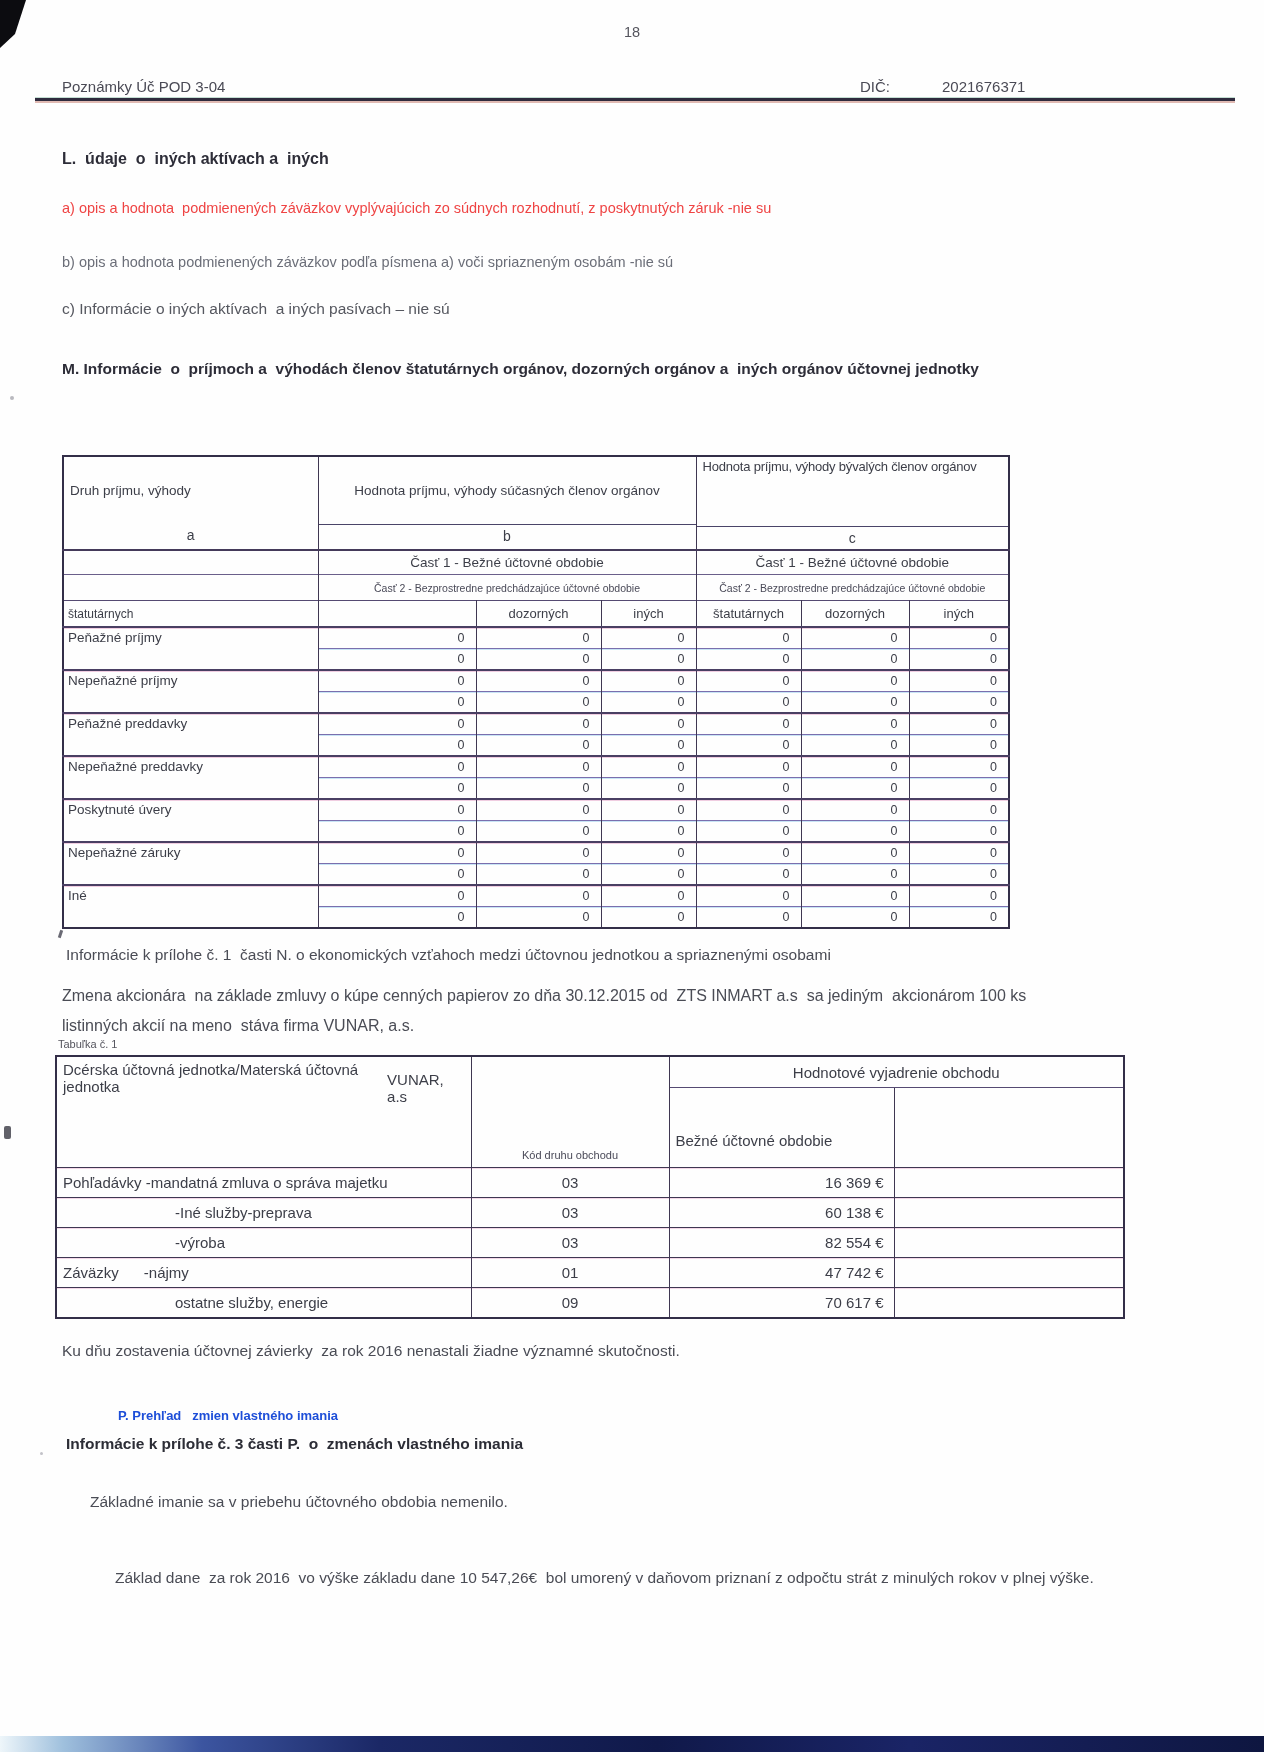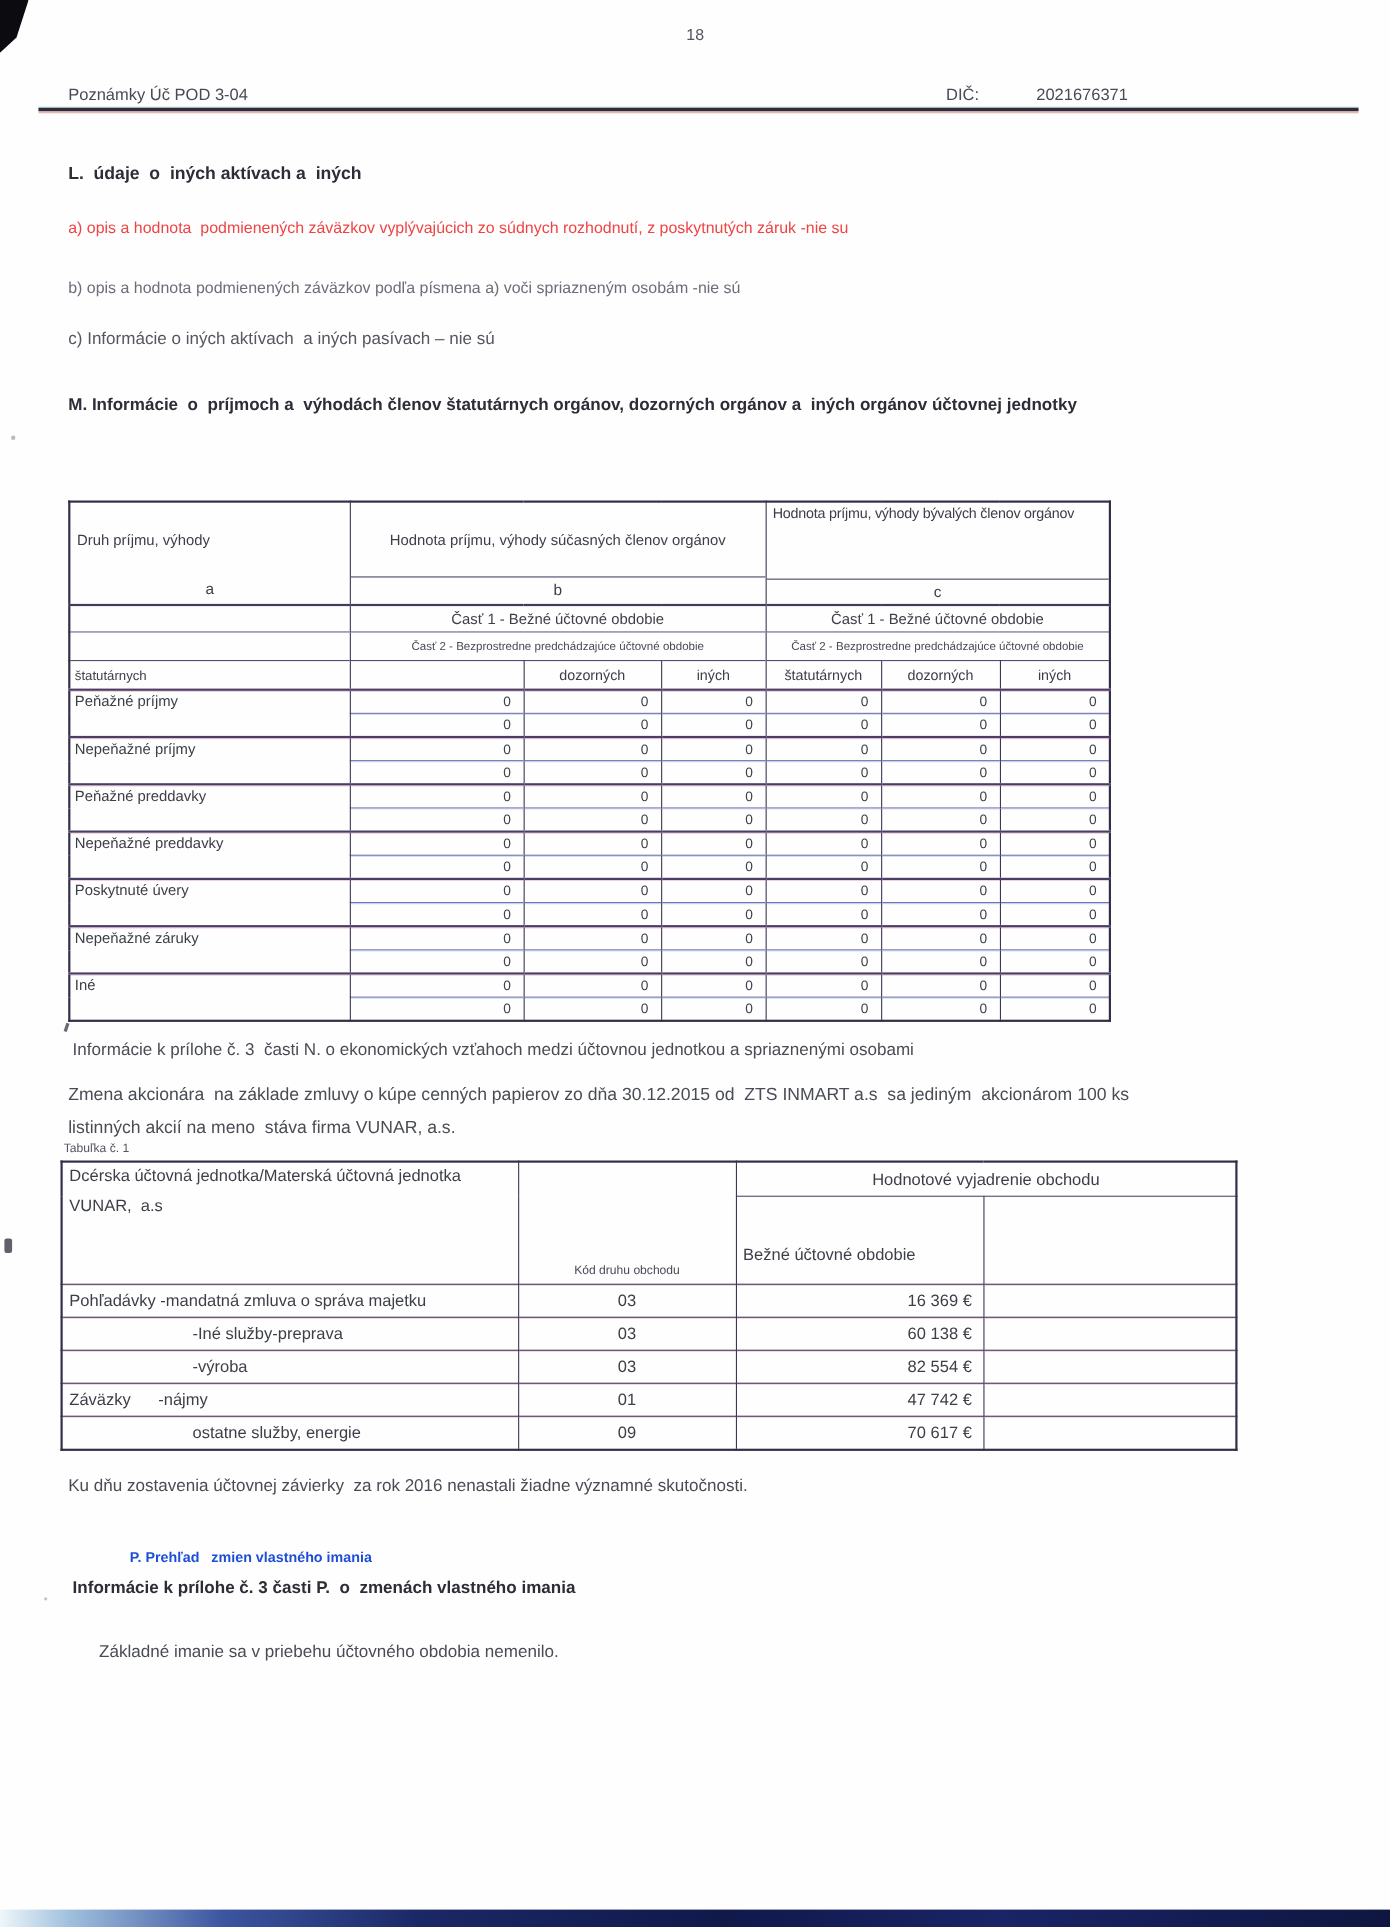--- a/index.html
+++ b/index.html
@@ -50,21 +50,21 @@
   
   .n-intro{top:936px;left:66px;font-size:15.5px;color:#4a4c55;}
   .n-note{top:971px;left:62px;width:1020px;font-size:16px;line-height:1.85;color:#4a4c55;}
   .n-caption{top:1038px;left:58px;font-size:11px;color:#55555e;}
 
   
   table.ntab{top:1055px;left:55px;position:absolute;border-collapse:collapse;table-layout:fixed;
     width:1068px;border:2px solid #332e48;}
   table.ntab td{border:1.5px solid #3f3752;font-size:15px;color:#3c3e48;padding:0 6px;overflow:hidden;}
   .ntab td.d-left{vertical-align:top;padding:0;}
-  .ntab td.d-left .inner{height:89px;display:flex;flex-direction:column;padding:4px 6px;}
+  .ntab td.d-left .inner{height:89px;display:flex;flex-direction:row;justify-content:space-between;padding:4px 6px;}
   .ntab td.d-code{vertical-align:bottom;text-align:center;font-size:11px;color:#4a4a58;padding-bottom:6px;}
   .ntab tr.h1 td{height:30px;}
   .ntab td.d-hod{text-align:center;border-bottom:1.5px solid #554a72;}
   .ntab tr.h2 td{height:61px;}
   .ntab td.d-bezne{vertical-align:bottom;padding-bottom:18px;}
   .ntab tr.drow td{height:29px;border-top:1.5px solid #4a3f63;box-shadow:inset 0 1px 0 rgba(200,60,140,.2);}
   .ntab td.nlabel{white-space:pre-wrap;}
   .ntab td.nlabel.ind{padding-left:118px;}
   .ntab td.ncode{text-align:center;}
   .ntab td.nval{text-align:right;padding-right:10px;}
@@ -276,21 +276,21 @@
           <td class="mval">0</td>
           <td class="mval">0</td>
           <td class="mval">0</td>
           <td class="mval">0</td>
           <td class="mval">0</td>
         </tr>
       </tbody>
   </table>
 
   <div class="abs tick-mark"></div>
-  <div class="abs n-intro pre">Informácie k prílohe č. 3  časti N. o ekonomických vzťahoch medzi účtovnou jednotkou a spriaznenými osobami</div>
+  <div class="abs n-intro pre">Informácie k prílohe č. 1  časti N. o ekonomických vzťahoch medzi účtovnou jednotkou a spriaznenými osobami</div>
   <div class="abs n-note pre">Zmena akcionára  na základe zmluvy o kúpe cenných papierov zo dňa 30.12.2015 od  ZTS INMART a.s  sa jediným  akcionárom 100 ks listinných akcií na meno  stáva firma VUNAR, a.s.</div>
   <div class="abs n-caption">Tabuľka č. 1</div>
 
   <table class="ntab">
     <colgroup>
       <col style="width:415px">
         <col style="width:198px">
         <col style="width:225px">
         <col style="width:230px">
     </colgroup>
@@ -342,19 +342,20 @@
           <td class="nempty"></td>
         </tr>
       </tbody>
   </table>
 
   <div class="abs o-body pre">Ku dňu zostavenia účtovnej závierky  za rok 2016 nenastali žiadne významné skutočnosti.</div>
 
   <div class="abs p-head pre">P. Prehľad   zmien vlastného imania</div>
   <div class="abs p-sub pre">Informácie k prílohe č. 3 časti P.  o  zmenách vlastného imania</div>
   <div class="abs p-body pre">Základné imanie sa v priebehu účtovného obdobia nemenilo.</div>
+  <div class="abs p-tax pre">Základ dane  za rok 2016  vo výške základu dane 10 547,26€  bol umorený v daňovom priznaní z odpočtu strát z minulých rokov v plnej výške.</div>
 
   <div class="abs edge-speck"></div>
   <div class="abs speck1"></div>
   <div class="abs speck2"></div>
   <div class="abs bottom-bar"></div>
 
 </div>
 
 </body></html>

